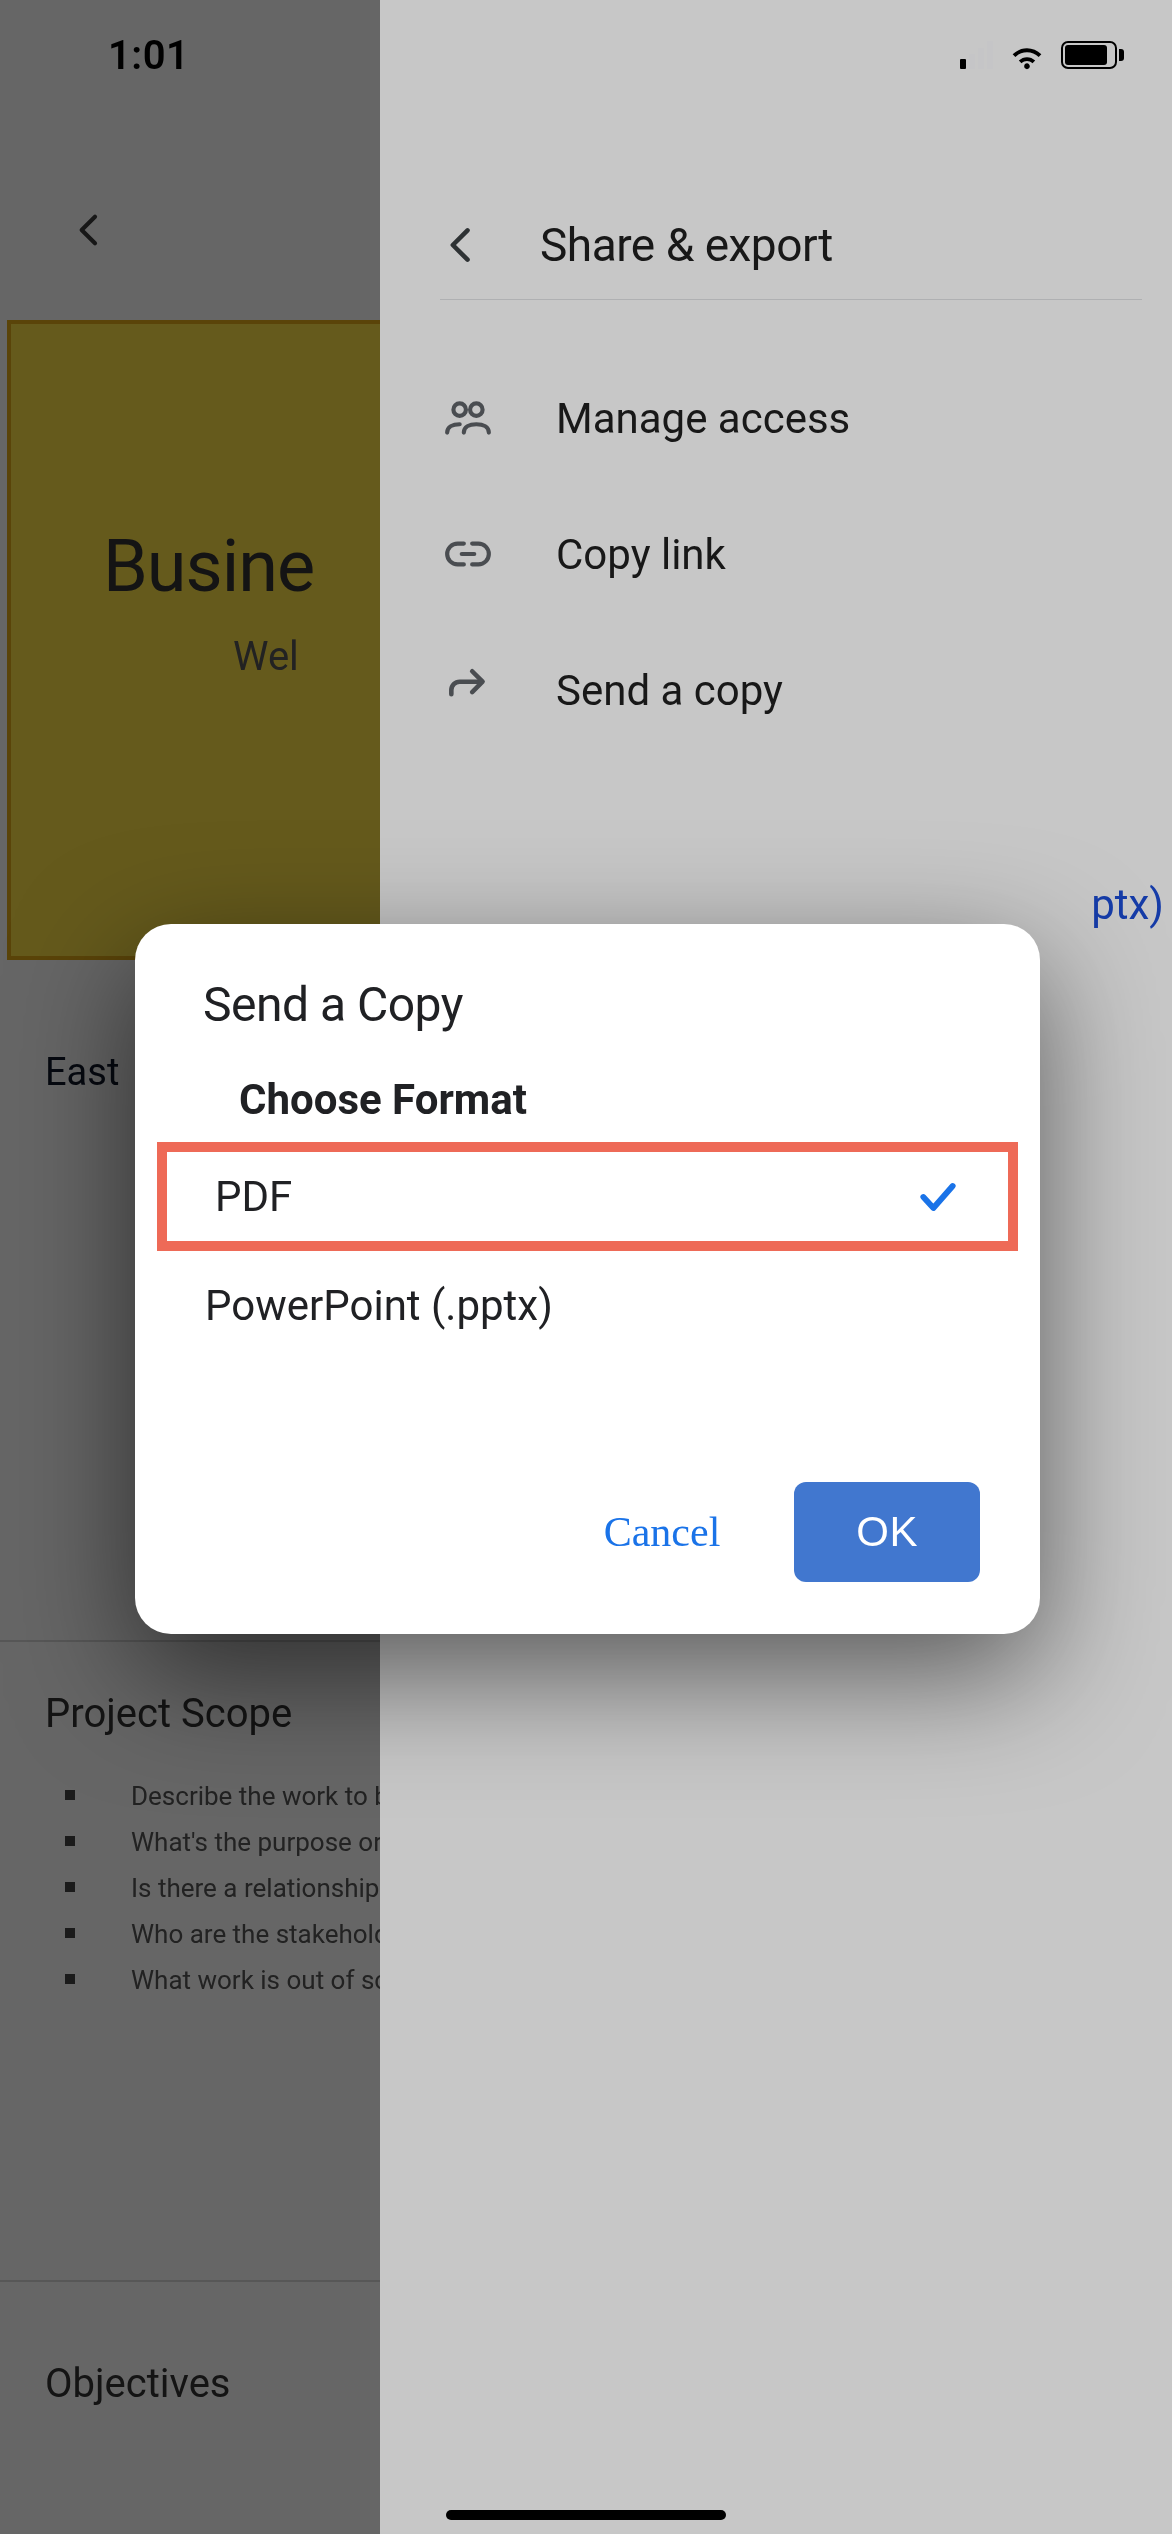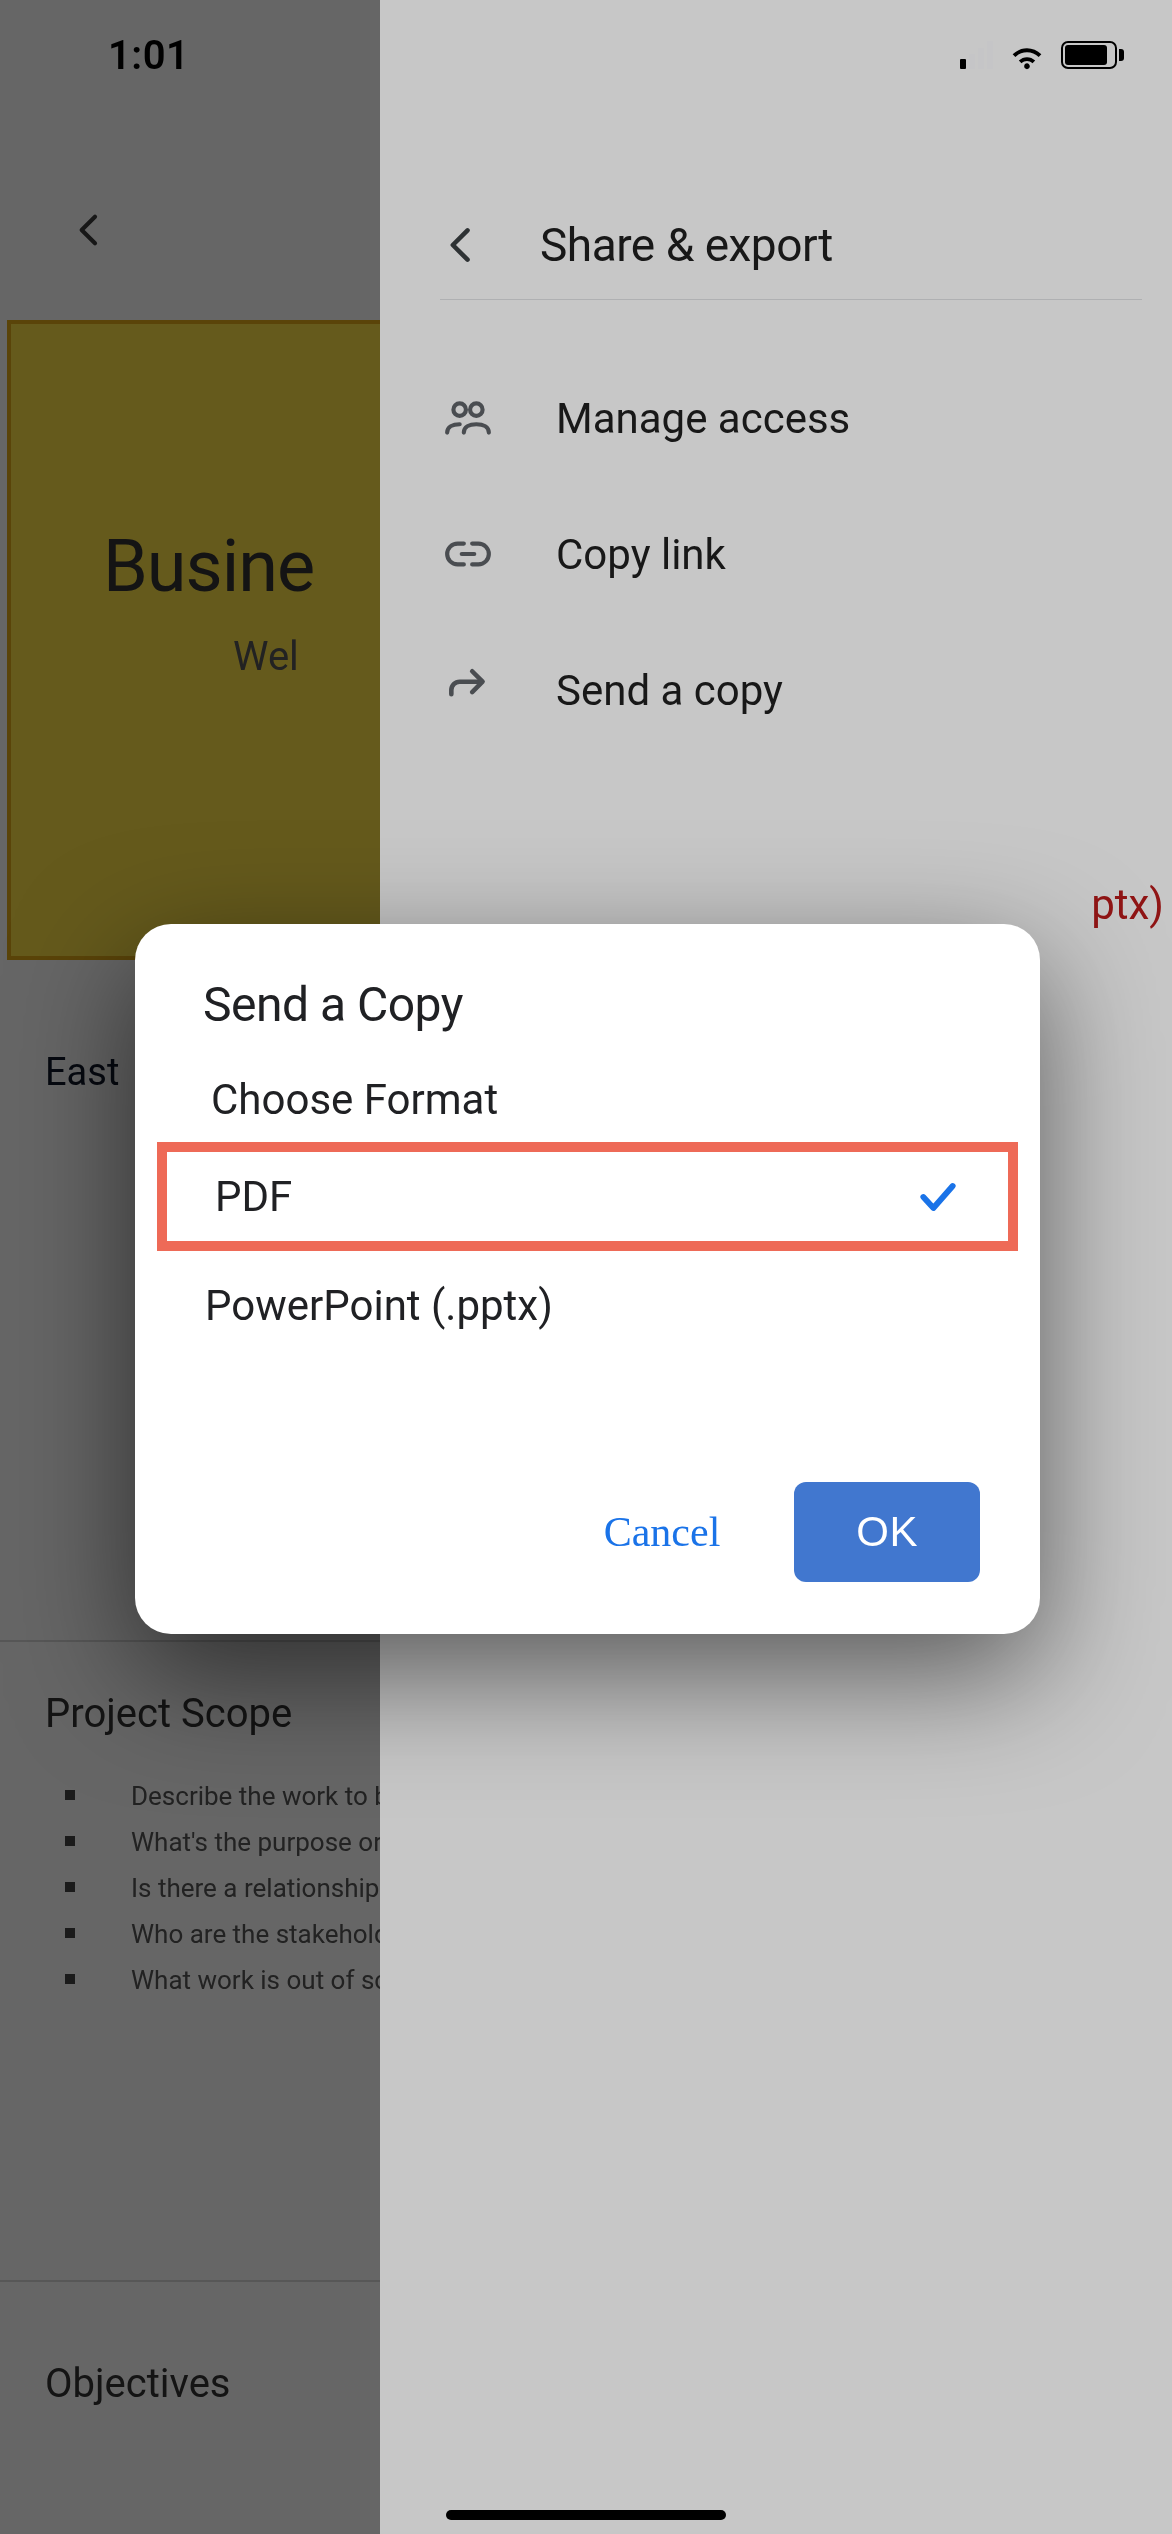--- a/index.html
+++ b/index.html
@@ -72,32 +72,32 @@
     display: flex; align-items: center; gap: 56px;
     border-bottom: 1px solid #e1e2e4;
   }
   .sheet-back { width: 44px; height: 44px; display:flex; align-items:center; justify-content:center; }
   .sheet-title { font-size: 46px; font-weight: 400; color: #1f1f1f; letter-spacing: -0.5px; }
 
   .sheet-items { position: absolute; left: 420px; top: 350px; right: 30px; }
   .sheet-item { display: flex; align-items: center; gap: 60px; padding: 40px 20px; }
   .sheet-item .icon { width: 56px; height: 56px; color: #5f6368; display:flex; align-items:center; justify-content:center; }
   .sheet-item .label { font-size: 42px; color: #1f1f1f; }
-  .pptx-trail { position: absolute; right: 8px; top: 880px; font-size: 42px; color: #b91c1c; }
+  .pptx-trail { position: absolute; right: 8px; top: 880px; font-size: 42px; color: #1d4ed8; }
 
   
   .dialog {
     position: absolute; left: 135px; top: 924px; width: 905px; height: 710px;
     background: #ffffff; border-radius: 36px;
     box-shadow: 0 40px 120px rgba(0,0,0,0.55);
     z-index: 100;
     padding: 52px 0 0 0;
   }
   .dialog-title { font-size: 48px; color: #202124; font-weight: 400; padding: 0 68px 42px 68px; letter-spacing: -0.5px; }
-  .dialog-sub { font-size: 42px; color: #202124; padding: 0 68px 18px 76px; }
+  .dialog-sub { font-size: 42px; color: #202124; padding: 0 68px 18px 104px; font-weight: bold; }
   .options { }
   .option {
     display: flex; align-items: center; justify-content: space-between;
     padding: 30px 70px; font-size: 42px; color: #202124;
     cursor: pointer;
   }
   .option.highlight {
     border: 10px solid #ee6a57; margin: 0 22px; padding: 20px 48px;
   }
   .checkmark { width: 44px; height: 44px; }

